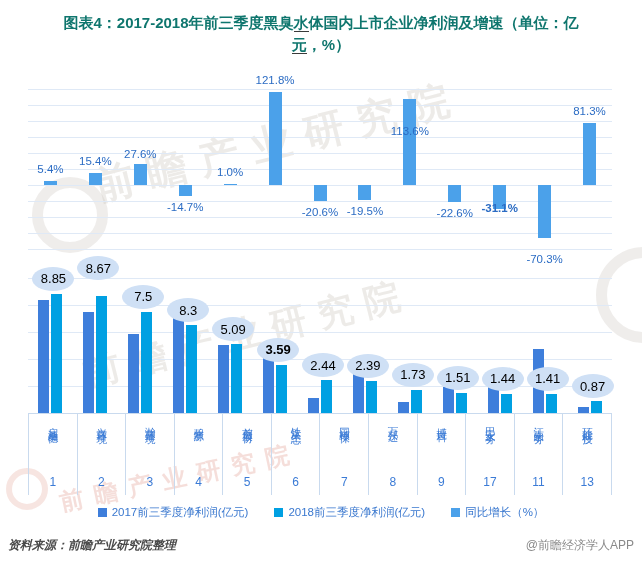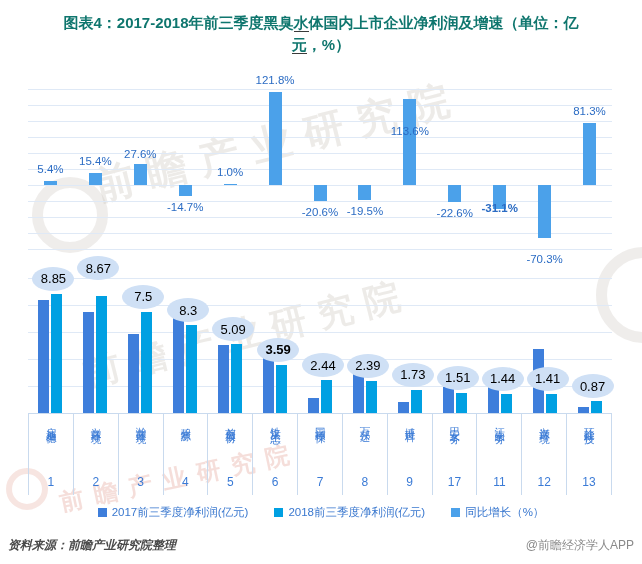--- a/index.html
+++ b/index.html
@@ -212,24 +212,20 @@
       </div>
       <div class="cat-cell">
         <div class="cat-name">巴安水务</div>
         <div class="cat-num">17</div>
       </div>
       <div class="cat-cell">
         <div class="cat-name">江南水务</div>
         <div class="cat-num">11</div>
       </div>
       <div class="cat-cell">
-        <div class="cat-name">兴源环境</div>
-        <div class="cat-num">12</div>
-      </div>
-      <div class="cat-cell">
         <div class="cat-name">环能科技</div>
         <div class="cat-num">13</div>
       </div>
     </div>
 
   <div class="legend" id="legendRow">
       <div class="legend-item">
         <div class="legend-swatch" style="background: rgb(62, 126, 219);"></div>
         <div class="legend-label">2017前三季度净利润(亿元)</div>
       </div>

